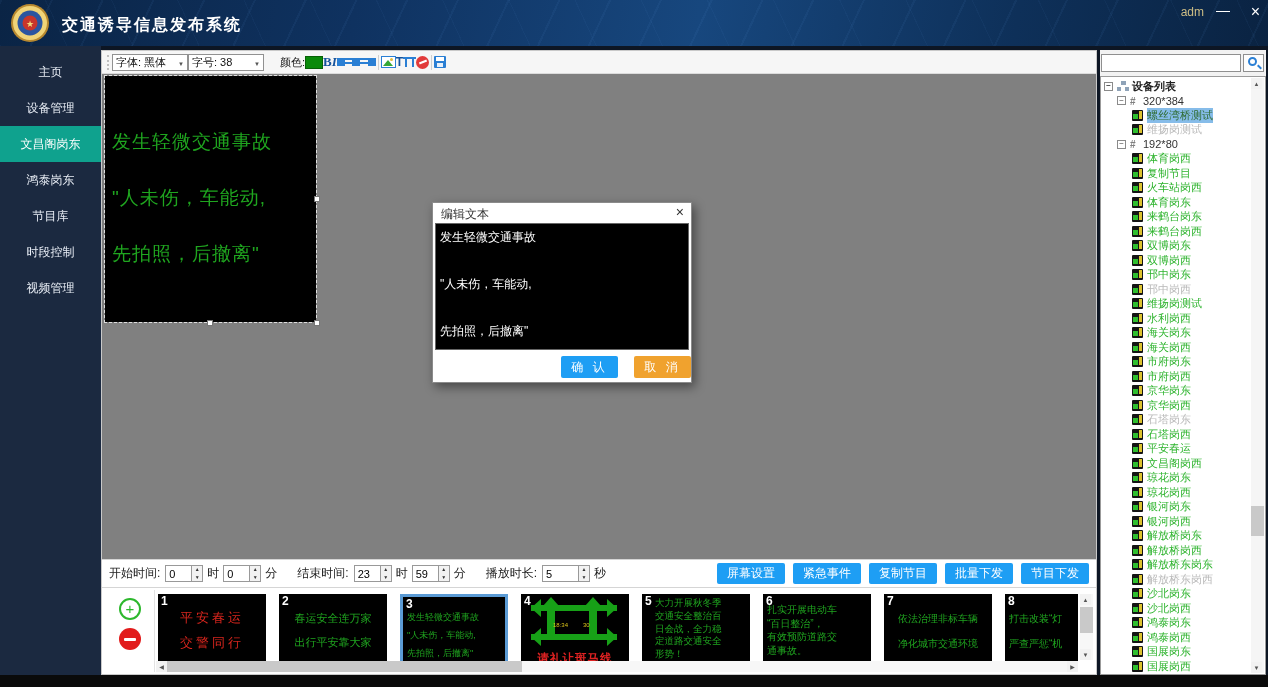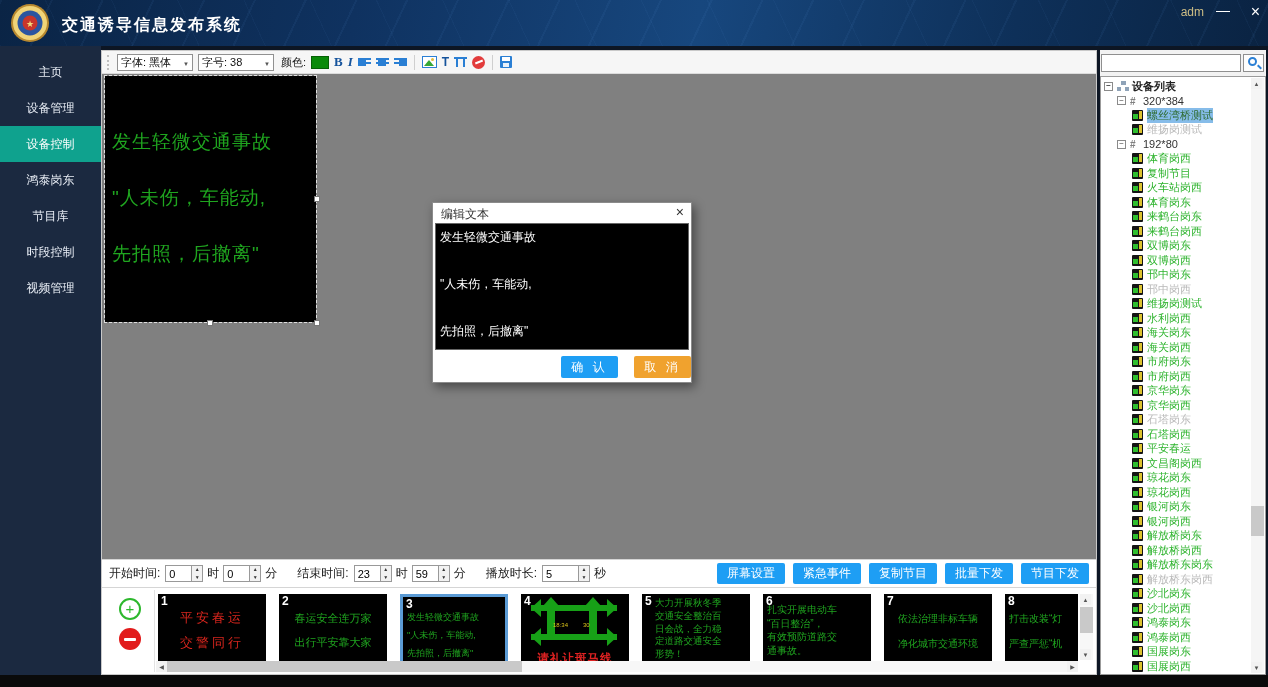--- a/index.html
+++ b/index.html
@@ -20,26 +20,26 @@
   .hdr-x{position:absolute;right:8px;top:3px;font-size:16px;color:#fff;z-index:2;cursor:default}
 
   
   .sidebar{position:absolute;left:0;top:46px;width:101px;bottom:12px;background:#1b2940;padding-top:8px}
   .side-item{height:36px;line-height:36px;text-align:center;color:#e8edf5;font-size:12px;cursor:pointer}
   .side-item.active{background:#0fa28e;color:#fff}
 
   
   .main{position:absolute;left:101px;top:50px;width:996px;bottom:12px;background:#fff;border:1px solid #c9c9c9}
   .toolbar{position:absolute;left:0;top:0;right:0;height:23px;background:#f6f6f6;border-bottom:1px solid #dcdcdc;
-    display:flex;align-items:center;gap:5px;padding:0 5px;font-size:11px;color:#222}
+    display:flex;align-items:center;padding:0 5px;font-size:11px;color:#222}
   .grip{width:3px;height:15px;border-left:2px dotted #bfbfbf;margin-right:2px}
   .combo{display:inline-flex;align-items:center;justify-content:space-between;width:76px;height:17px;background:#fff;
     border:1px solid #919191;font-size:11px;padding:0 3px;color:#111}
   .combo .car::before{content:"▼";font-size:6px;color:#555}
-  .tb-lbl{margin-left:2px}
+  .tb-lbl{margin-left:16px}
   .swatch{width:18px;height:13px;background:#0a8a0a;border:1px solid #066106}
   .tb-b{font-size:13px;font-weight:bold;color:#15539c;font-family:"Liberation Serif",serif}
   .tb-i{font-size:13px;font-style:italic;font-weight:bold;color:#15539c;font-family:"Liberation Serif",serif}
   .tb-t{font-size:12px;font-weight:bold;color:#15539c}
   .alico{width:13px;height:11px;display:inline-flex;flex-direction:column;justify-content:space-between;padding:1px 0}
   .alico i{display:block;height:2px;background:#2a7fd4;width:13px}
   .al-l i:nth-child(even){width:8px}
   .al-c i:nth-child(even){width:8px;margin:0 auto}
   .al-r i:nth-child(even){width:8px;margin-left:auto}
   .sep{width:1px;height:15px;background:#cfcfcf;margin:0 2px}
@@ -166,21 +166,21 @@
     </svg>
     <div class="hdr-title">交通诱导信息发布系统</div>
     <div class="hdr-user">adm</div>
     <div class="hdr-min">—</div>
     <div class="hdr-x">×</div>
   </div>
 
   <div class="sidebar" id="side-menu">
       <div class="side-item">主页</div>
       <div class="side-item">设备管理</div>
-      <div class="side-item active">设备控制</div>
+      <div class="side-item active">文昌阁岗东</div>
       <div class="side-item">鸿泰岗东</div>
       <div class="side-item">节目库</div>
       <div class="side-item">时段控制</div>
       <div class="side-item">视频管理</div>
     </div>
 
   <div class="main">
 
     <div class="toolbar">
       <span class="grip"></span>

